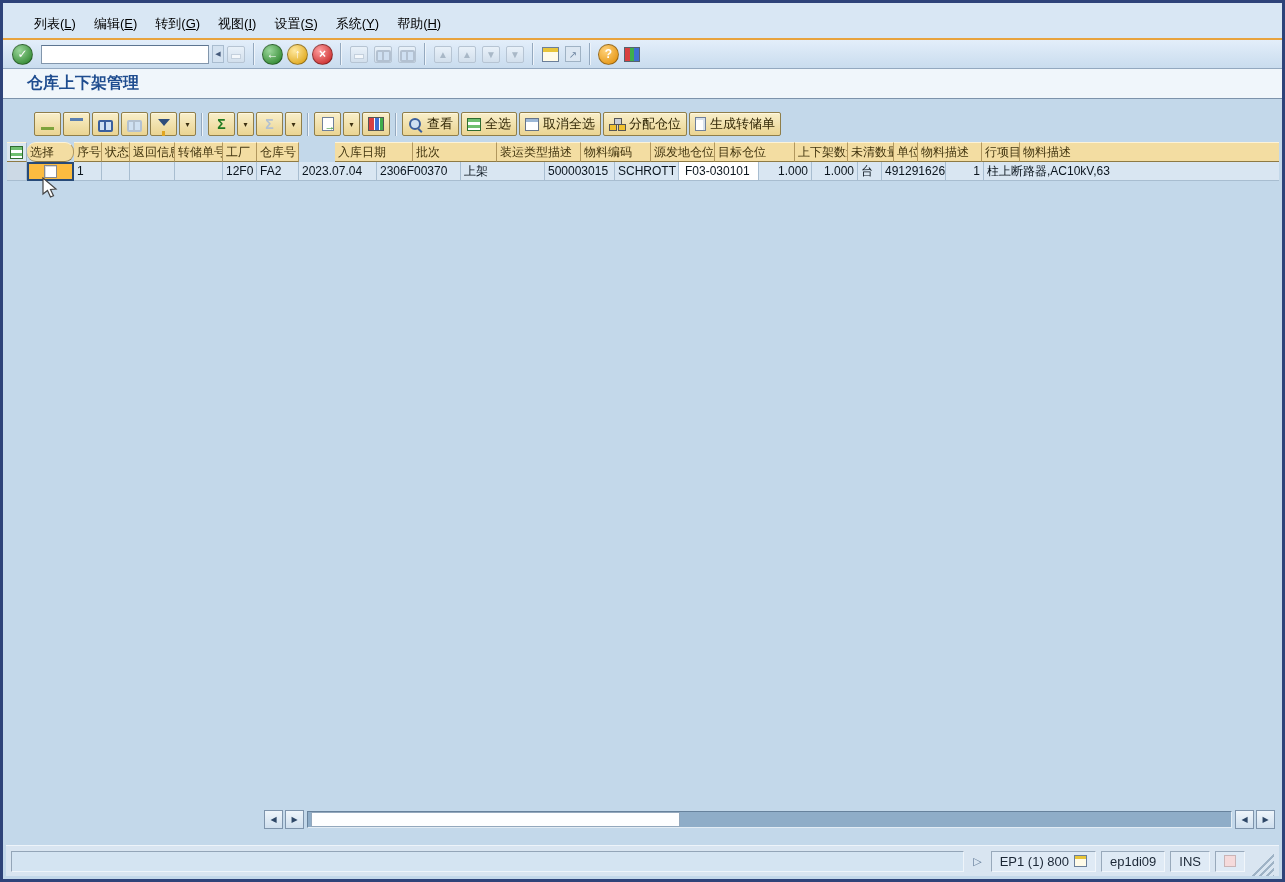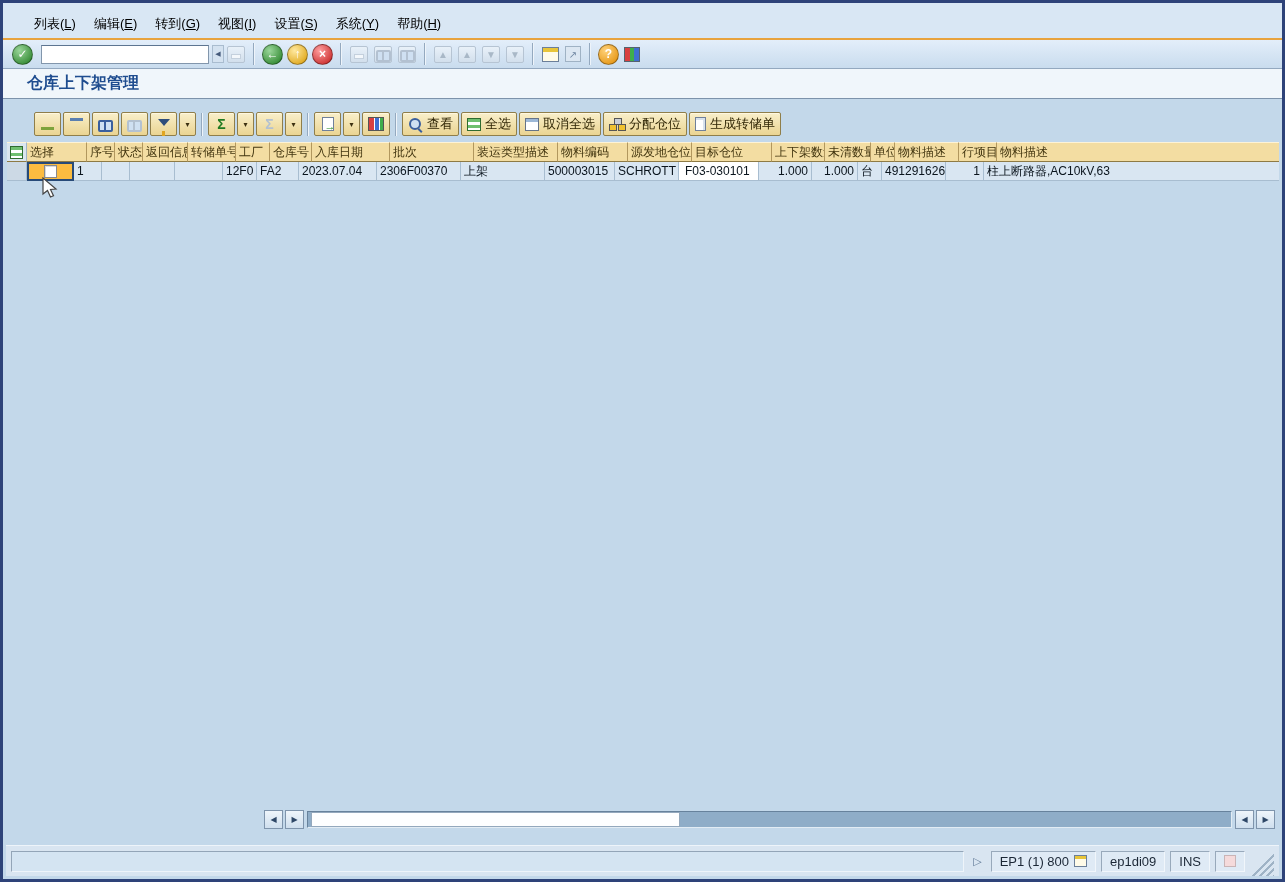--- a/index.html
+++ b/index.html
@@ -268,28 +268,28 @@
             <span>生成转储单</span>
           </div>
         </span>
     </div>
 
     <div class="tablewrap">
       <div class="trow" id="theadRow">
           <div class="hcell corner" style="width: 20px;">
             <span class="ic-tblg"></span>
           </div>
-          <div class="hcell" style="width: 60px;">选择</div>
+          <div class="hcell" style="width: 47px; border-radius: 9px;">选择</div>
           <div class="hcell" style="width: 28px;">序号</div>
           <div class="hcell" style="width: 28px;">状态</div>
           <div class="hcell" style="width: 45px;">返回信息</div>
           <div class="hcell" style="width: 48px;">转储单号</div>
           <div class="hcell" style="width: 34px;">工厂</div>
           <div class="hcell" style="width: 42px;">仓库号</div>
-          <div class="hcell" style="width: 78px;">入库日期</div>
+          <div class="hcell" style="width: 78px; margin-left: 36px;">入库日期</div>
           <div class="hcell" style="width: 84px;">批次</div>
           <div class="hcell" style="width: 84px;">装运类型描述</div>
           <div class="hcell" style="width: 70px;">物料编码</div>
           <div class="hcell" style="width: 64px;">源发地仓位</div>
           <div class="hcell" style="width: 80px;">目标仓位</div>
           <div class="hcell" style="width: 53px;">上下架数量</div>
           <div class="hcell" style="width: 46px;">未清数量</div>
           <div class="hcell" style="width: 24px;">单位</div>
           <div class="hcell" style="width: 64px;">物料描述</div>
           <div class="hcell" style="width: 38px;">行项目</div>

